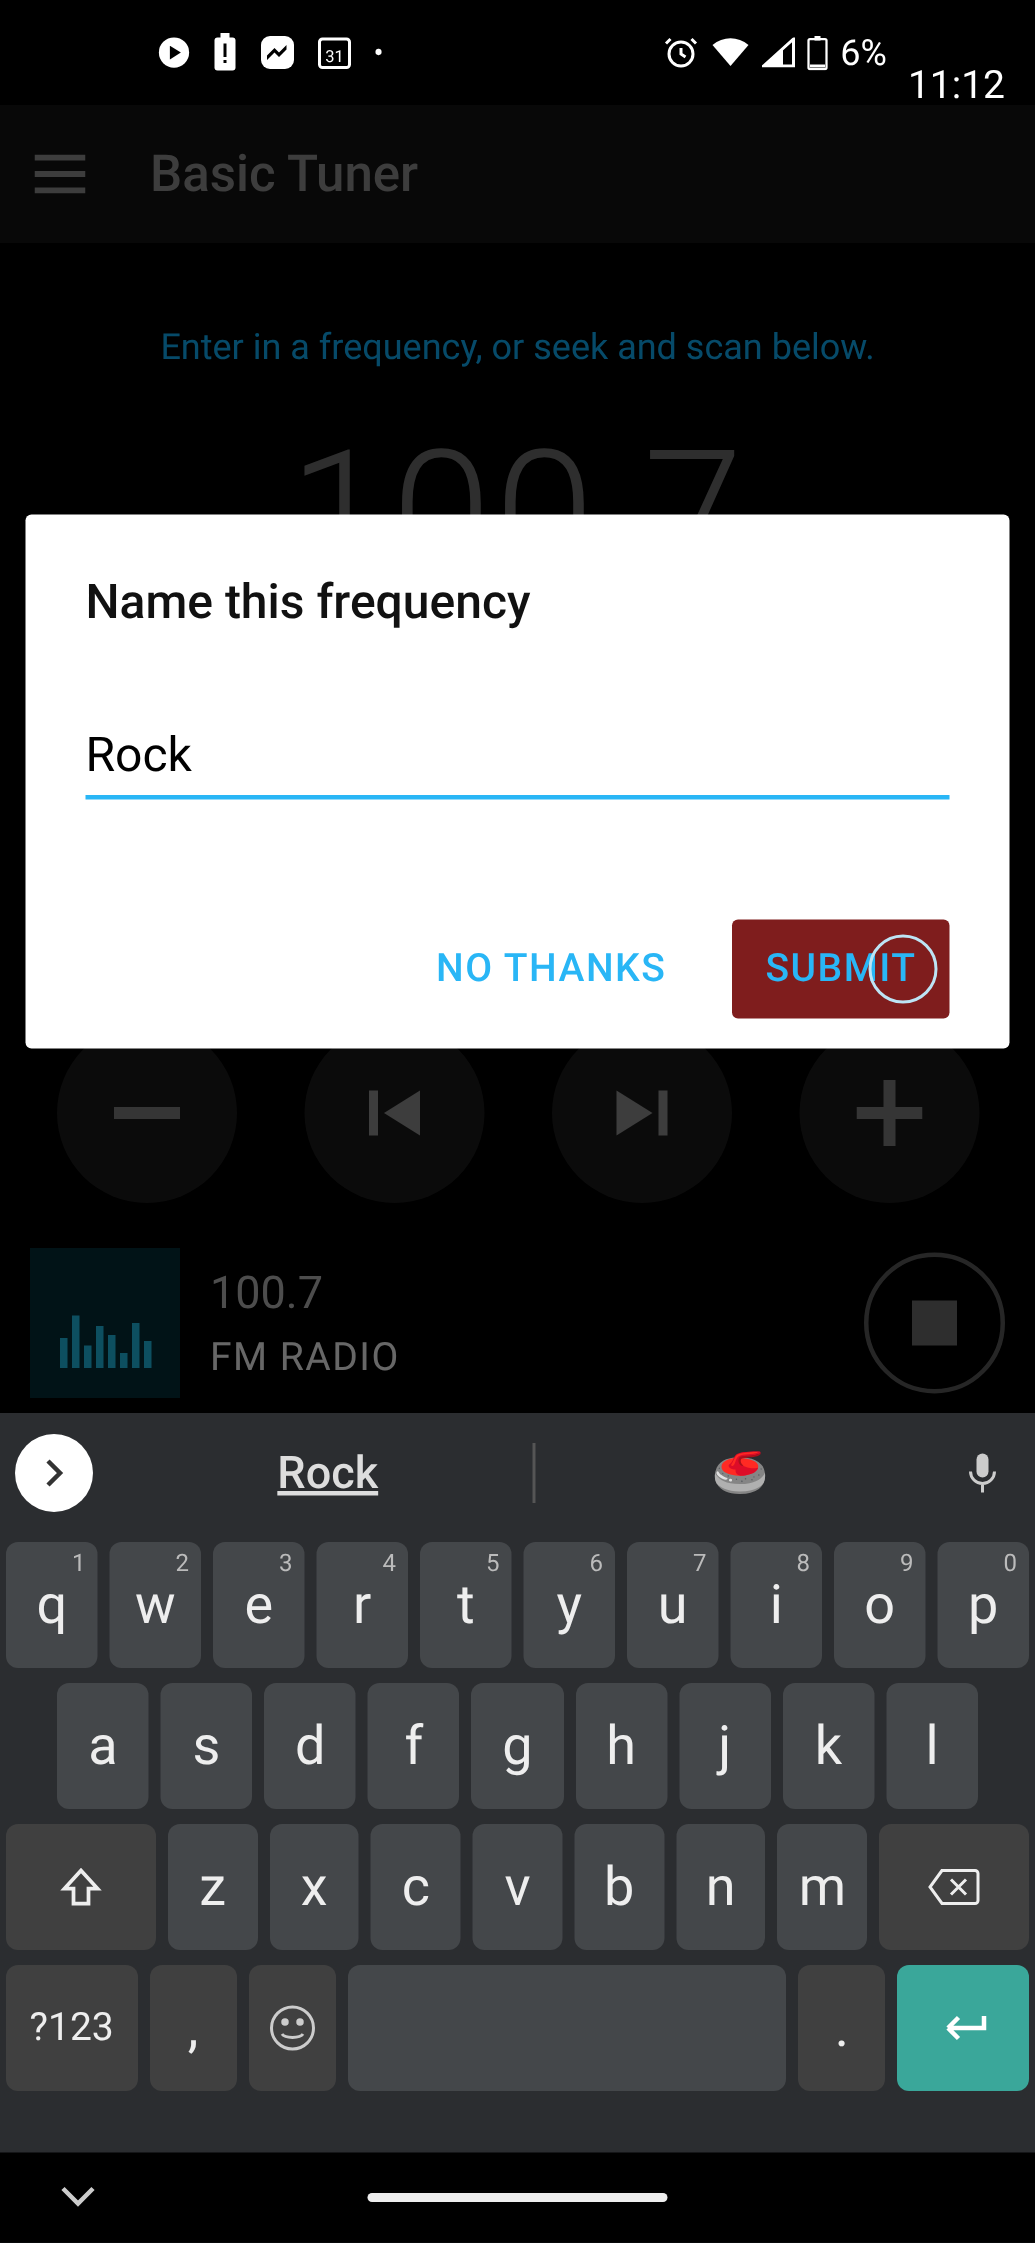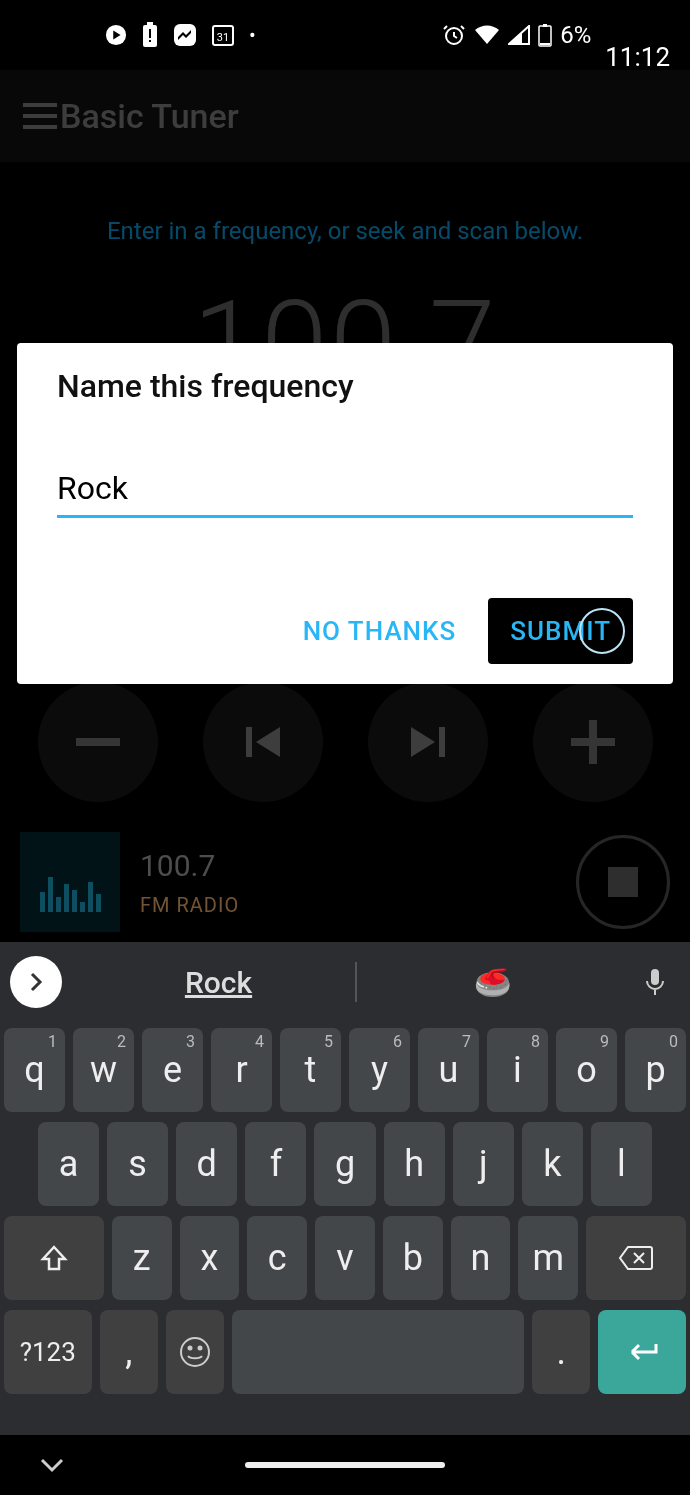--- a/index.html
+++ b/index.html
@@ -6,50 +6,50 @@
   html, body { width: 690px; height: 1495px; background: #000; overflow: hidden; color: #fff; }
   .screen { position: relative; width: 690px; height: 1495px; background: #000; }
 
   
   .status-bar { position: absolute; top: 0; left: 0; right: 0; height: 70px; display: flex; align-items: center; justify-content: space-between; padding: 0 20px; color: #fff; font-size: 24px; }
   .status-left { display: flex; align-items: center; gap: 14px; padding-left: 85px;}
   .status-right { display: flex; align-items: center; gap: 8px; }
   .status-icon { display:inline-flex; justify-content:center; }
 
   
-  .app-bar { position: absolute; top: 70px; left:0; right:0; height: 92px; background: #121212; display: flex; align-items: center; padding: 0 20px; }
+  .app-bar { position: absolute; top: 70px; left:0; right:0; height: 92px; background: #121212; display: flex; align-items: center; padding: 0 20px; gap: 40px;}
   .hamburger { width: 40px; height: 40px; display:flex; align-items:center; justify-content:center; color:#888;}
   .app-title { font-size: 34px; font-weight: 500; color: #888; }
 
   
   .main { position:absolute; top:162px; left:0; right:0; bottom:553px; background:#000; }
   .prompt { text-align:center; color:#0ea5e9; font-size:24px; margin-top:55px; }
   .freq-big { text-align:center; color:#666; font-size:120px; font-weight:300; margin-top:30px; letter-spacing:2px;}
   .heart { position:absolute; right:40px; top:280px; color:#555; font-size:36px;}
   .controls-row { position:absolute; top:520px; left:0; right:0; display:flex; justify-content:space-around; padding:0 15px;}
   .ctrl-btn { width:120px; height:120px; border-radius:60px; background:#1a1a1a; display:flex; align-items:center; justify-content:center; color:#666; font-size:48px;}
   .now-playing { position:absolute; top:660px; left:0; right:0; height:120px; display:flex; align-items:center; padding:0 20px; gap:20px;}
   .np-art { width:100px; height:100px; background:#042a33; display:flex; align-items:flex-end; justify-content:center; gap:3px; padding-bottom:20px;}
   .np-bar { width:5px; background:#1db0d4;}
   .np-text { flex:1; display:flex; flex-direction:column; gap:10px;}
   .np-freq { font-size:30px; color:#aaa;}
-  .np-sub { font-size:20px; color:#fdba74; letter-spacing:1px;}
+  .np-sub { font-size:26px; color:#e5e5e5; letter-spacing:1px;}
   .stop-btn { width:94px; height:94px; border:3px solid #555; border-radius:50%; display:flex; align-items:center; justify-content:center;}
   .stop-sq { width:30px; height:30px; background:#666;}
 
   
   .scrim { position:absolute; top:70px; left:0; right:0; bottom:553px; background:rgba(0,0,0,0.55);}
 
   
-  .dialog { position:absolute; top:343px; left:17px; right:17px; background:#fff; border-radius:4px; padding:24px 40px 20px 40px; color:#000;}
+  .dialog { position:absolute; top:343px; left:17px; right:17px; background:#fff; border-radius:4px; padding:39px 40px 20px 40px; color:#000;}
   .dialog-title { font-size:32px; font-weight:500; color:#111; margin-bottom:60px;}
   .dialog-input { width:100%; border:none; border-bottom:3px solid #29b6f6; font-size:32px; padding:4px 0 8px 0; outline:none; color:#000;}
-  .dialog-actions { display:flex; justify-content:flex-end; gap:10px; margin-top:80px; align-items:center;}
+  .dialog-actions { display:flex; justify-content:flex-end; gap:22px; margin-top:80px; align-items:center;}
   .dlg-btn { font-size:26px; font-weight:500; color:#29b6f6; padding:18px 22px; letter-spacing:1px; background:transparent; border:none;}
-  .dlg-btn.submit { background:#000000; border-radius:4px; position:relative;}
+  .dlg-btn.submit { background:#7f1d1d; border-radius:4px; position:relative;}
   .ripple { position:absolute; right:8px; top:50%; transform:translateY(-50%); width:46px; height:46px; border:2px solid #bde4f5; border-radius:50%;}
 
   
   .keyboard { position:absolute; bottom:0; left:0; right:0; height:553px; background:#2b2d30; display:flex; flex-direction:column;}
   .suggest-row { height:80px; display:flex; align-items:center; padding:0 10px; gap:0;}
   .expand-btn { width:52px; height:52px; background:#fff; border-radius:50%; display:flex; align-items:center; justify-content:center; color:#333; font-size:28px; margin-right:20px;}
   .suggestions { flex:1; display:flex; align-items:center;}
   .suggest { flex:1; text-align:center; font-size:30px; color:#ddd; position:relative;}
   .suggest.primary { text-decoration:underline; font-weight:500;}
   .sep { width:1px; height:40px; background:#555;}

